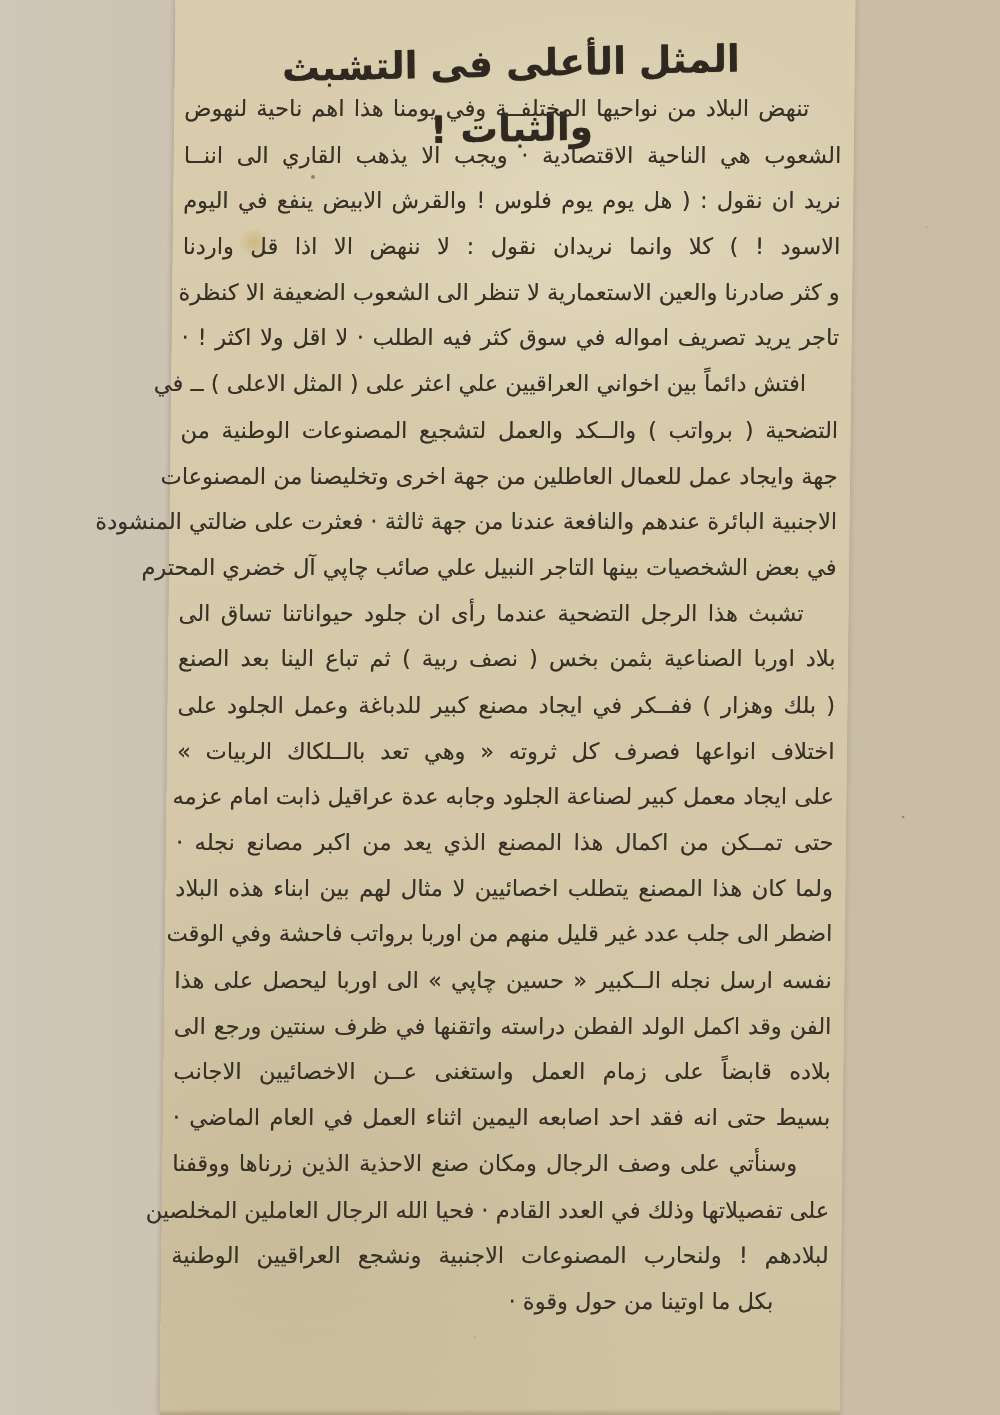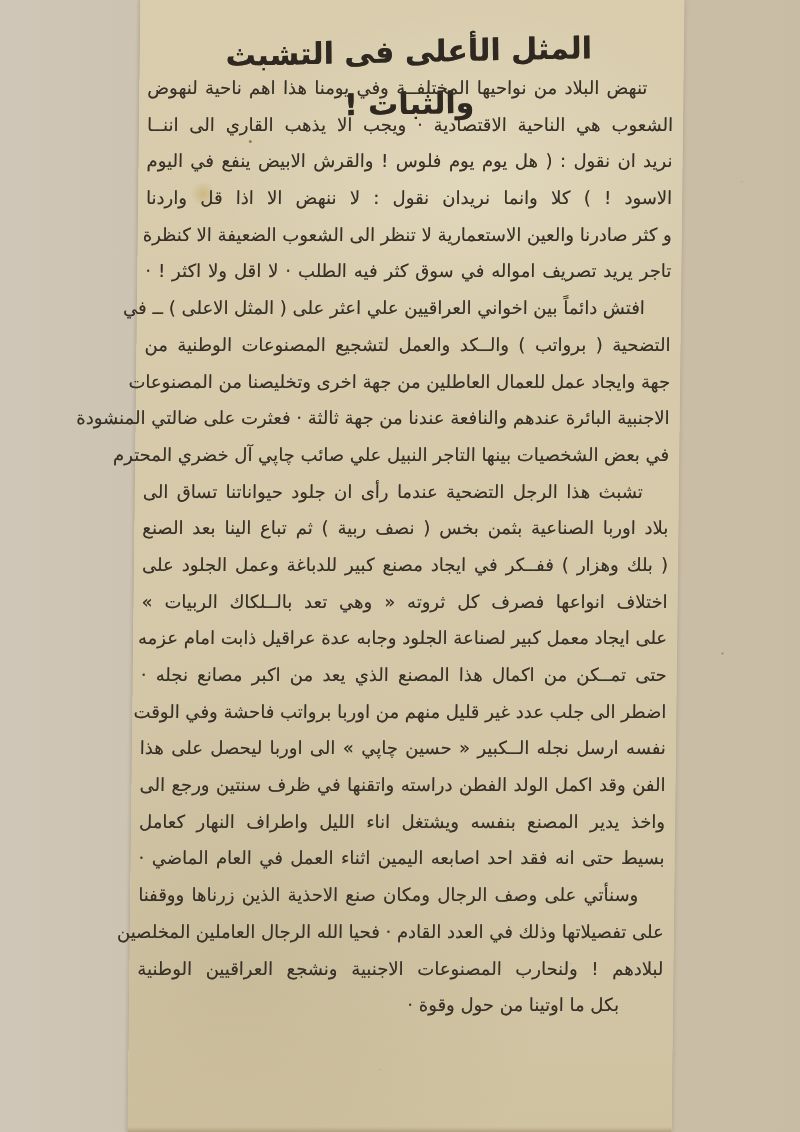--- a/index.html
+++ b/index.html
@@ -88,23 +88,24 @@
       <div class="line">التضحية ( برواتب ) والــكد والعمل لتشجيع المصنوعات الوطنية من</div>
       <div class="line">جهة وايجاد عمل للعمال العاطلين من جهة اخرى وتخليصنا من المصنوعات</div>
       <div class="line">الاجنبية البائرة عندهم والنافعة عندنا من جهة ثالثة · فعثرت على ضالتي المنشودة</div>
       <div class="line">في بعض الشخصيات بينها التاجر النبيل علي صائب چاپي آل خضري المحترم</div>
       <div class="line indent">تشبث هذا الرجل التضحية عندما رأى ان جلود حيواناتنا تساق الى</div>
       <div class="line">بلاد اوربا الصناعية بثمن بخس ( نصف ربية ) ثم تباع الينا بعد الصنع</div>
       <div class="line">( بلك وهزار ) ففــكر في ايجاد مصنع كبير للدباغة وعمل الجلود على</div>
       <div class="line">اختلاف انواعها فصرف كل ثروته « وهي تعد بالــلكاك الربيات »</div>
       <div class="line">على ايجاد معمل كبير لصناعة الجلود وجابه عدة عراقيل ذابت امام عزمه</div>
       <div class="line">حتى تمــكن من اكمال هذا المصنع الذي يعد من اكبر مصانع نجله ·</div>
+      <div class="line">ولما كان هذا المصنع يتطلب اخصائيين لا مثال لهم بين ابناء هذه البلاد</div>
       <div class="line">اضطر الى جلب عدد غير قليل منهم من اوربا برواتب فاحشة وفي الوقت</div>
       <div class="line">نفسه ارسل نجله الــكبير « حسين چاپي » الى اوربا ليحصل على هذا</div>
       <div class="line">الفن وقد اكمل الولد الفطن دراسته واتقنها في ظرف سنتين ورجع الى</div>
-      <div class="line">واخذ يدير المصنع بنفسه ويشتغل اناء الليل واطراف النهار كعامل</div>
+      <div class="line">بلاده قابضاً على زمام العمل واستغنى عــن الاخصائيين الاجانب</div>
       <div class="line">بسيط حتى انه فقد احد اصابعه اليمين اثناء العمل في العام الماضي ·</div>
       <div class="line indent">وسنأتي على وصف الرجال ومكان صنع الاحذية الذين زرناها ووقفنا</div>
       <div class="line">على تفصيلاتها وذلك في العدد القادم · فحيا الله الرجال العاملين المخلصين</div>
       <div class="line">لبلادهم ! ولنحارب المصنوعات الاجنبية ونشجع العراقيين الوطنية</div>
       <div class="line last">بكل ما اوتينا من حول وقوة ·</div>
     </div>
 </div>
 
 </body></html>

